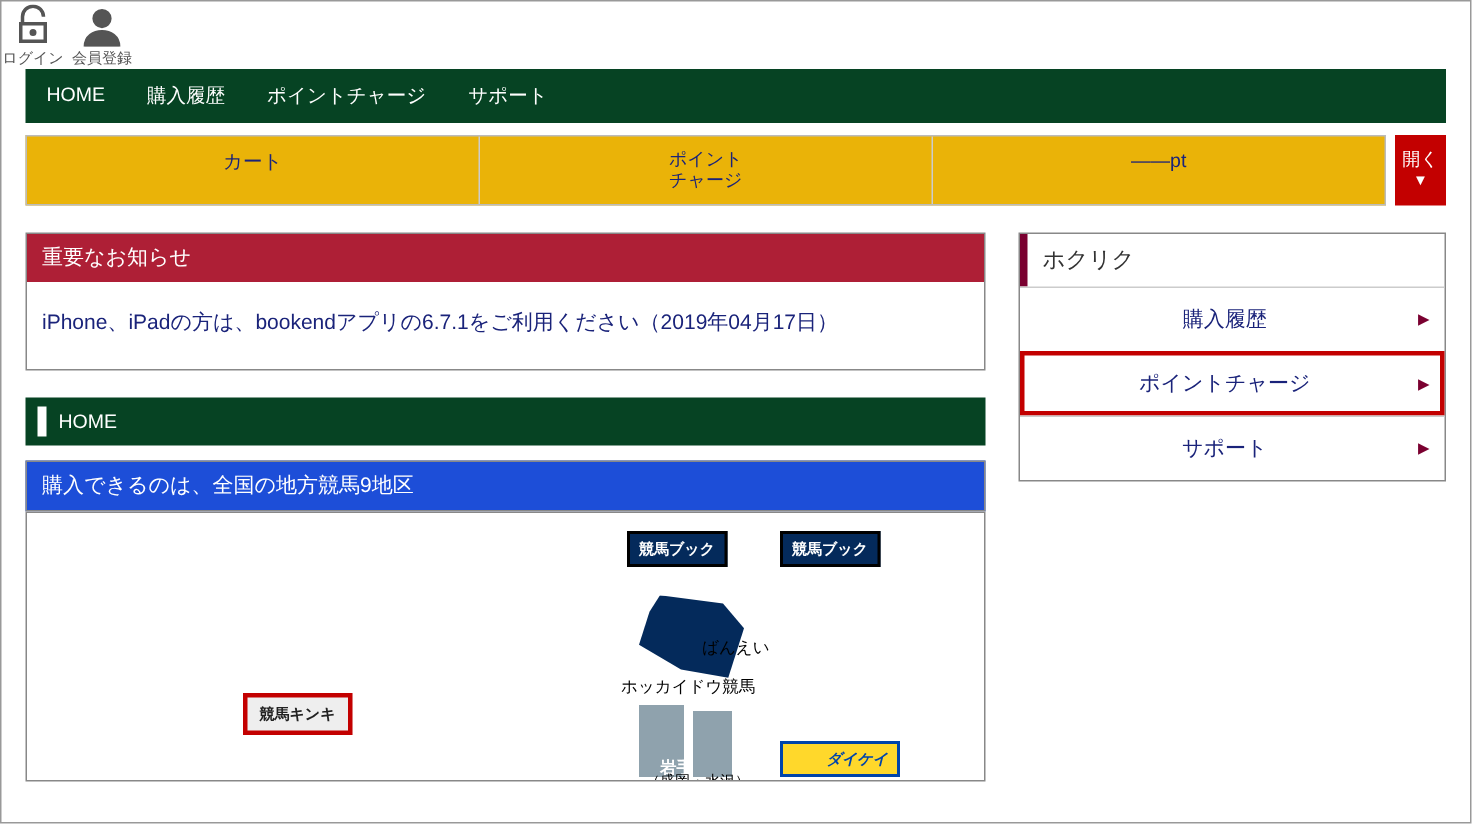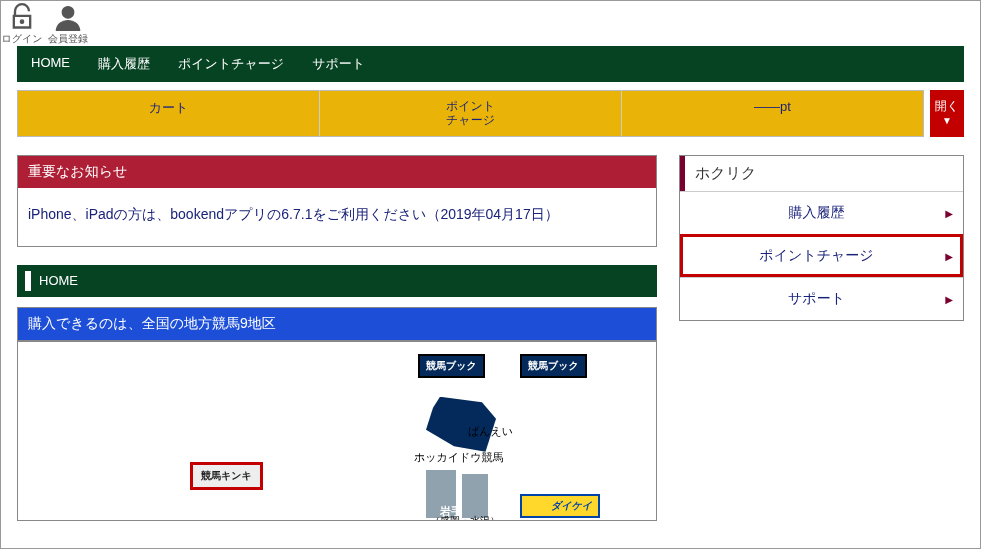--- a/index.html
+++ b/index.html
@@ -277,21 +277,21 @@
       <span>HOME</span>
     </div>
 
     <div class="subsection-head">購入できるのは、全国の地方競馬9地区</div>
 
     <div class="map-area">
       <div class="badge navy" style="left:400px; top:12px;">競馬ブック</div>
       <div class="badge navy" style="left:502px; top:12px;">競馬ブック</div>
 
 
-      <div class="badge kinki" style="left:172px; top:120px;text-align:center;">競馬キンキ</div>
+      <div class="badge kinki" style="left:144px; top:120px;text-align:center;">競馬キンキ</div>
 
       <div class="hokkaido-shape" style="left:408px; top:55px;"></div>
       <div class="map-label" style="left:450px; top:82px;text-align:right;">ばんえい</div>
       <div class="map-label" style="left:396px; top:108px;">ホッカイドウ競馬</div>
 
       <div class="iwate-shape" style="left:408px; top:128px;"></div>
       <div class="iwate-shape" style="left:444px; top:132px; width:26px; height:44px;"></div>
 
       <div class="map-label" style="left:422px; top:162px; color:#fff; font-weight:bold;">岩手</div>
       <div class="map-label" style="left:412px; top:172px; font-size:10px;">（盛岡・水沢）</div>

